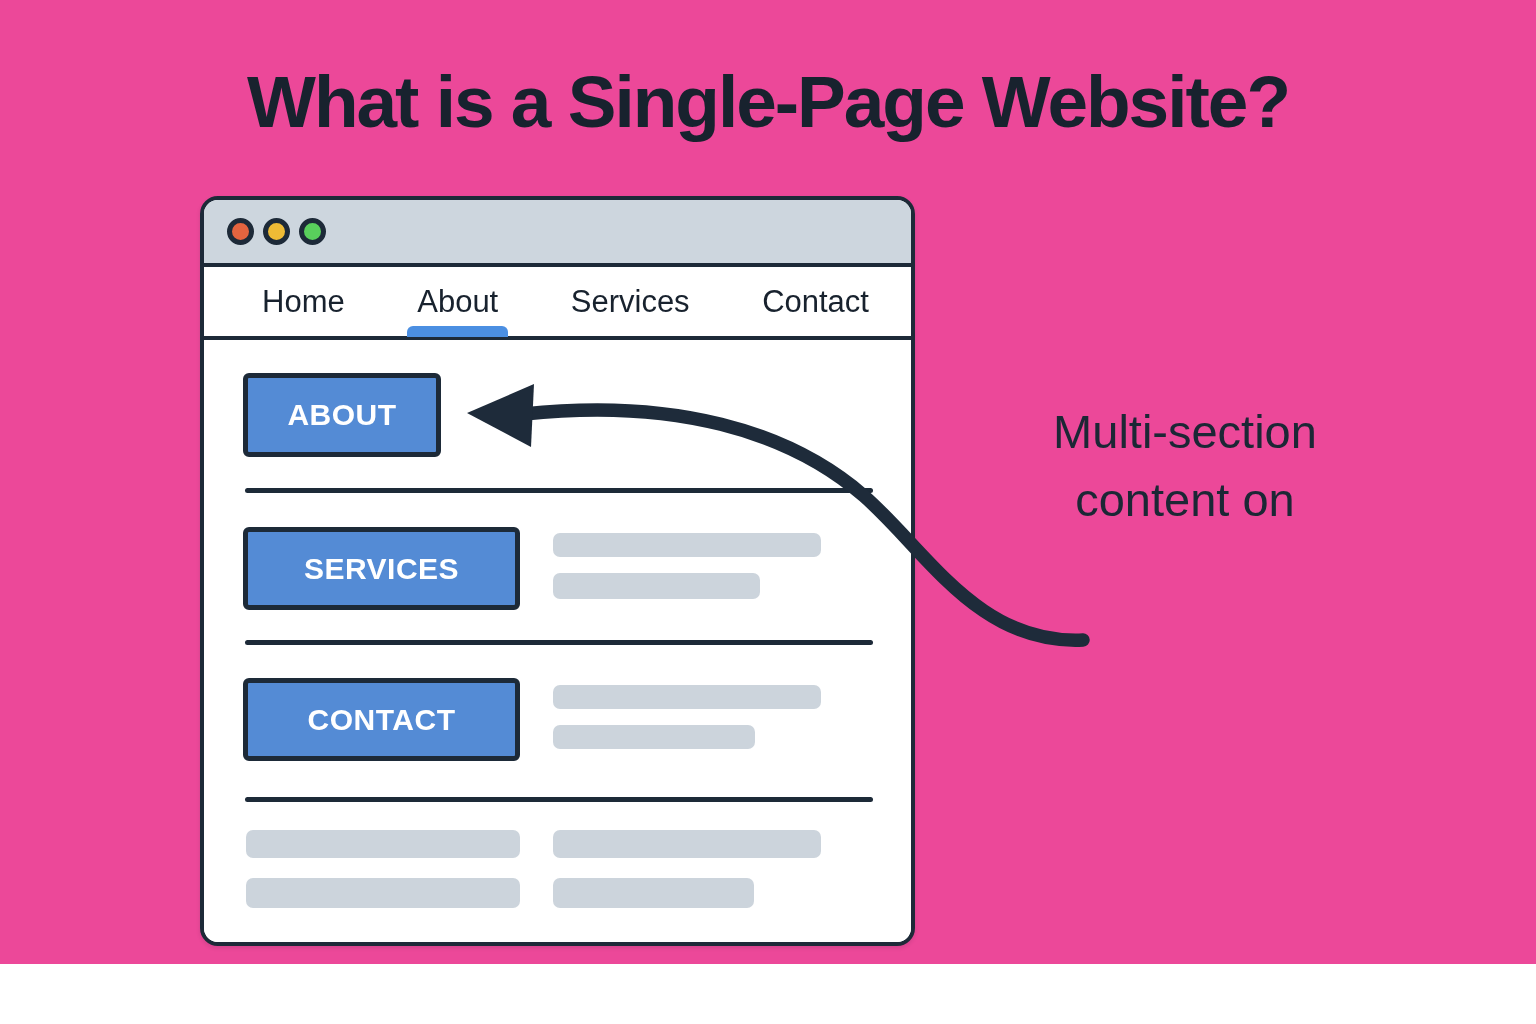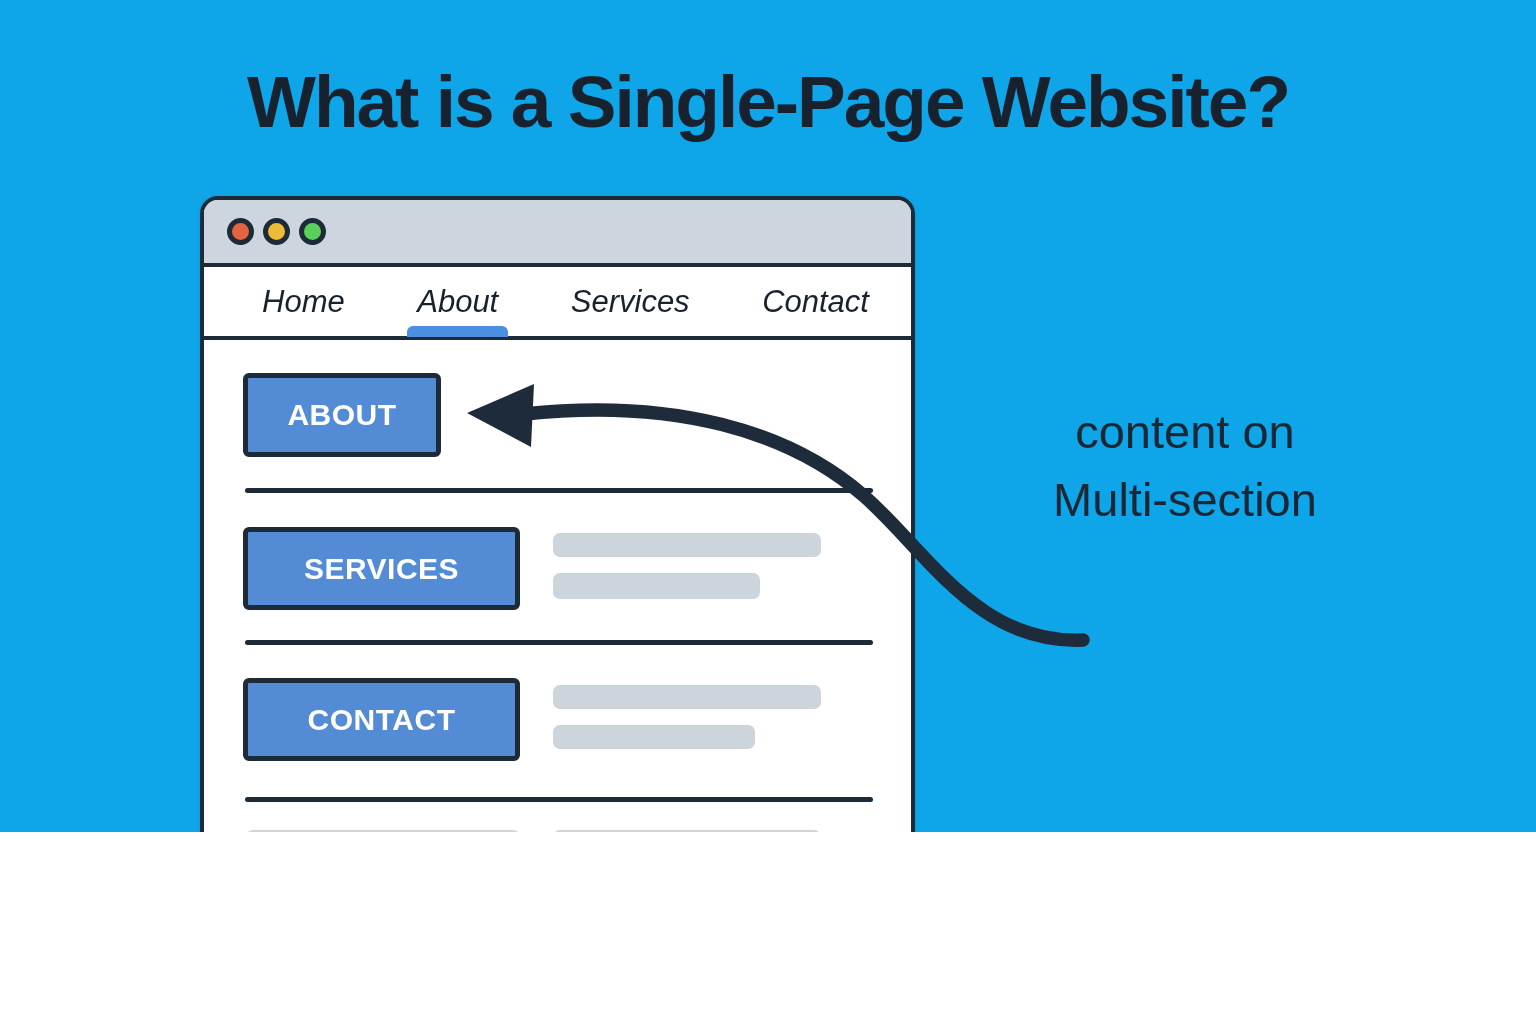--- a/index.html
+++ b/index.html
@@ -1,20 +1,20 @@
 <!DOCTYPE html>
 <html><head>
 <meta charset="utf-8">
 <style>
   html, body { margin: 0; padding: 0; }
   .canvas {
     position: relative;
     width: 1536px;
-    height: 832px;
-    background: #0ea5e9;
+    height: 964px;
+    background: #ec4899;
     font-family: "Liberation Sans", sans-serif;
     overflow: hidden;
   }
   
   .page-title {
     position: absolute;
     top: 60px; left: 0; right: 0;
     margin: 0;
     text-align: center;
     font-size: 73px;
@@ -63,21 +63,20 @@
     background: #ffffff;
   }
   .nav-item {
     position: relative;
     font-size: 31px;
     color: #18222e;
     height: 100%;
     display: flex;
     align-items: center;
     cursor: pointer;
-    font-style: italic;
   }
   .nav-item .active-underline {
     position: absolute;
     left: -10px; right: -10px;
     bottom: -1px;
     height: 11px;
     background: #4b8fe2;
     border-radius: 6px 6px 0 0;
   }
   
@@ -198,22 +197,22 @@
 
       <div class="ph-bar g-bar-r1c1"></div>
       <div class="ph-bar g-bar-r1c2"></div>
       <div class="ph-bar g-bar-r2c1"></div>
       <div class="ph-bar g-bar-r2c2"></div>
 
     </div>
   </div>
 
   <div class="annotation">
+    <div>Multi-section</div>
     <div>content on</div>
-    <div>Multi-section</div>
   </div>
 
   <svg class="arrow-overlay" viewBox="0 0 1536 1024" xmlns="http://www.w3.org/2000/svg">
     <path d="M 524 414 C 672 398 788 430 864 496 C 926 550 978 645 1083 640" fill="none" stroke="#1e2b3a" stroke-width="13.5" stroke-linecap="round"></path>
     <polygon points="467,413 534,384 531,447" fill="#1e2b3a"></polygon>
   </svg>
 
 </div>
 
 </body></html>

